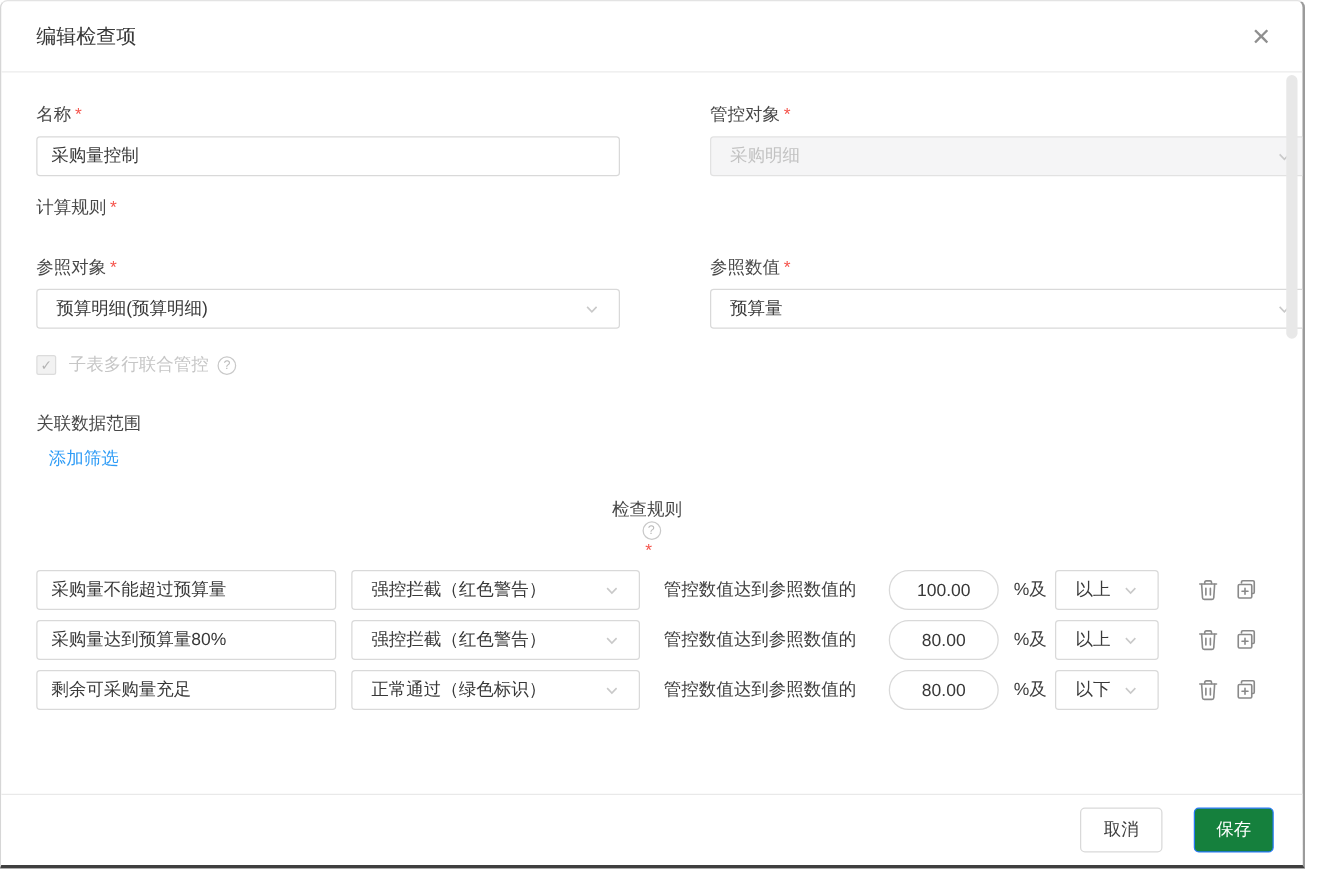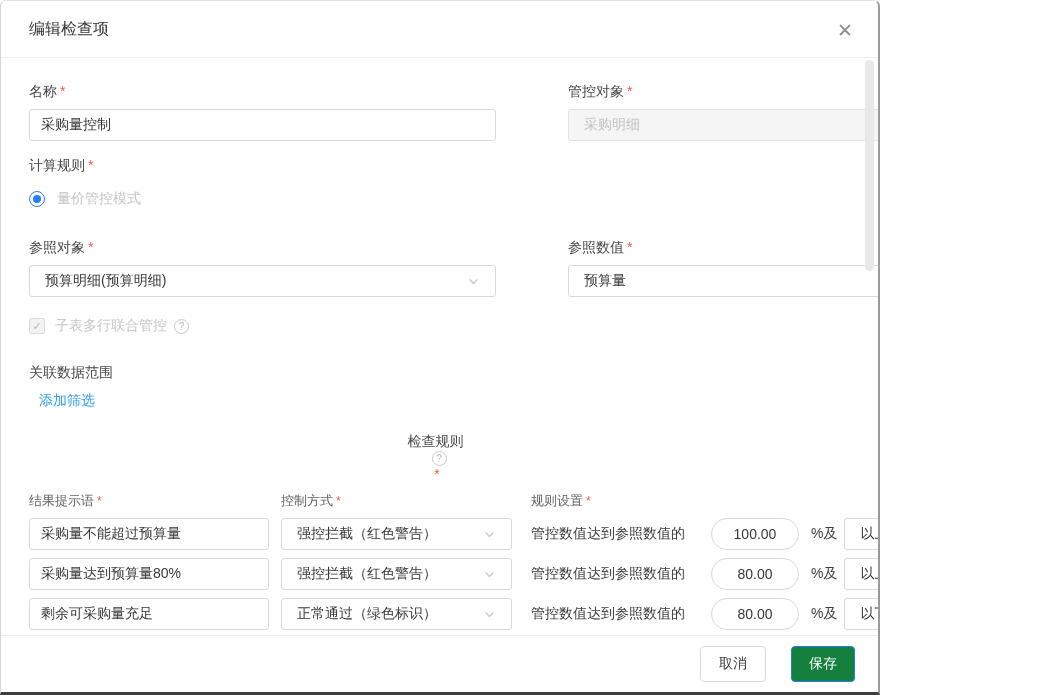--- a/index.html
+++ b/index.html
@@ -1,20 +1,20 @@
 <!DOCTYPE html>
 <html><head>
 <meta charset="utf-8">
 <style>
   * { margin:0; padding:0; box-sizing:border-box; }
   html,body { width:1064px; height:695px; background:#fff; }
   body { font-family:"Liberation Sans","DejaVu Sans",sans-serif; color:#404040; }
 
   .modal {
-    position:relative; width:880px; height:695px; background:#fff;
+    position:relative; width:1044px; height:695px; background:#fff;
     border-left:1px solid #d6d6d6; border-top:1px solid #e3e3e3;
     border-right:2px solid #9b9b9b; border-bottom:3px solid #3f3f3f;
     border-radius:6px 6px 0 0; overflow:hidden;
   }
 
   
   .hdr { height:57px; display:flex; align-items:center; padding-left:28px;
          border-bottom:1px solid #ececec; position:relative; }
   .hdr-title { font-size:16px; color:#383838; }
   .close-btn { position:absolute; top:18px; right:22px; width:22px; height:22px;
@@ -118,26 +118,20 @@
             <svg width="13" height="13" viewBox="0 0 12 12">
                 <path d="M2.5 4.2 L6 7.8 L9.5 4.2" fill="none" stroke="#c9c9c9" stroke-width="1.2"></path>
               </svg>
           </span>
         </div>
       </div>
     </div>
 
     
     <div class="f-label mt14"><span>计算规则</span><span class="req">*</span></div>
-    <div class="radio-row">
-      <span class="radio-outer">
-          <span class="radio-dot"></span>
-        </span>
-      <span class="radio-lbl">量价管控模式</span>
-    </div>
 
     
     <div class="grid2 mt28">
       <div>
         <div class="f-label"><span>参照对象</span><span class="req">*</span></div>
         <div class="sel mt8">
           <span class="sel-txt">预算明细(预算明细)</span>
           <span class="caret">
             <svg width="13" height="13" viewBox="0 0 12 12">
                 <path d="M2.5 4.2 L6 7.8 L9.5 4.2" fill="none" stroke="#c9c9c9" stroke-width="1.2"></path>
@@ -171,25 +165,20 @@
     <div class="f-label mt20">关联数据范围</div>
     <span class="link mt10">添加筛选</span>
 
     
     <div class="sec-label mt23">
       <span>检查规则</span>
       <span class="help-ic">?</span>
       <span class="req">*</span>
     </div>
 
-    <div class="tbl-hdr">
-      <span class="th th1"><span>结果提示语</span><span class="req">*</span></span>
-      <span class="th th2"><span>控制方式</span><span class="req">*</span></span>
-      <span class="th th3"><span>规则设置</span><span class="req">*</span></span>
-    </div>
 
     
     <div class="rule-row">
       <input class="inp rr-prompt" value="采购量不能超过预算量" style="">
       <div class="sel rr-mode">
         <span class="sel-txt">强控拦截（红色警告）</span>
         <span class="caret">
             <svg width="13" height="13" viewBox="0 0 12 12">
               <path d="M2.5 4.2 L6 7.8 L9.5 4.2" fill="none" stroke="#c9c9c9" stroke-width="1.2"></path>
             </svg>

